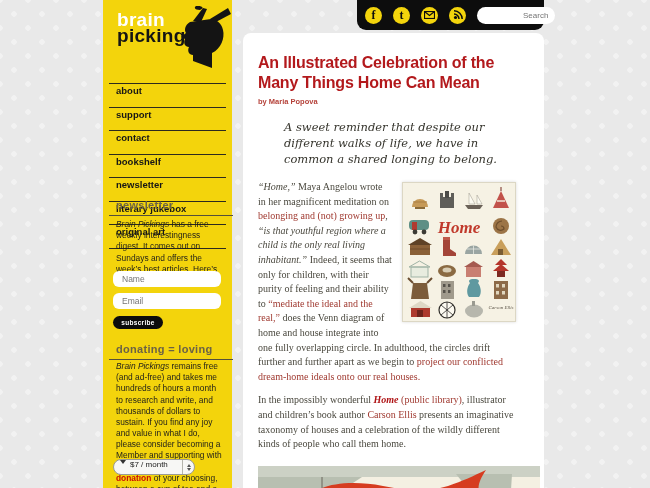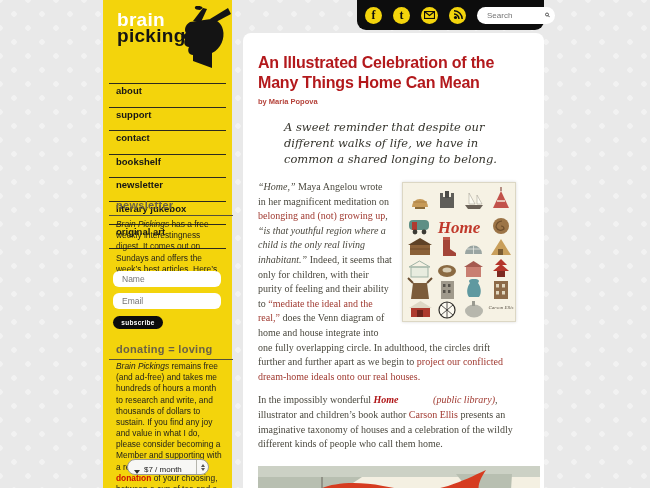--- a/index.html
+++ b/index.html
@@ -27,53 +27,53 @@
   .side-par{position:absolute;left:13px;width:108px;font-size:8.4px;line-height:1.33;color:#1e1e1a;}
   .side-par .it{font-style:italic;}
   .side-par .red{color:#cc1100;font-weight:bold;cursor:pointer;}
   .side-input{position:absolute;left:10px;width:108px;height:16px;border:none;border-radius:6px;
     background:#ffffff;font-family:"Liberation Sans",sans-serif;font-size:8.5px;color:#555;
     padding:0 9px;box-sizing:border-box;outline:none;}
   .subscribe{position:absolute;left:10px;top:316px;width:50px;height:13px;border:none;border-radius:8px;
     background:#0c0c0c;color:#fff;font-size:6.5px;font-weight:bold;letter-spacing:.3px;cursor:pointer;
     font-family:"Liberation Sans",sans-serif;}
   .amount-select{position:absolute;left:10px;top:459px;width:82px;height:16px;background:#f7f7f5;
-    border:1px solid #9a9a92;border-radius:8px;display:flex;align-items:flex-end;box-sizing:border-box;
-    font-size:8px;color:#222;cursor:pointer;margin-left:14px;}
+    border:1px solid #9a9a92;border-radius:8px;display:flex;align-items:flex-start;box-sizing:border-box;
+    font-size:8px;color:#222;cursor:pointer;}
   .caret-down{width:0;height:0;border-left:3px solid transparent;border-right:3px solid transparent;
     border-top:4px solid #333;margin:0 4px 0 6px;}
   .stepper{margin-left:auto;border-left:1px solid #b5b5ad;height:100%;width:11px;display:flex;
     flex-direction:column;align-items:center;justify-content:center;gap:1px;}
   .tri-up{width:0;height:0;border-left:2.5px solid transparent;border-right:2.5px solid transparent;
     border-bottom:3.5px solid #555;}
   .tri-dn{width:0;height:0;border-left:2.5px solid transparent;border-right:2.5px solid transparent;
     border-top:3.5px solid #555;}
   
   .socialbar{position:absolute;left:357px;top:0;width:187px;height:30px;background:#0d0d0d;
     border-radius:0 0 9px 9px;display:flex;align-items:center;padding:0 8px;box-sizing:border-box;}
   .soc{width:17px;height:17px;border-radius:50%;background:#f3d40c;margin-right:11px;display:flex;
     align-items:center;justify-content:center;font-family:"Liberation Serif",serif;font-weight:bold;
     font-size:12px;color:#0d0d0d;cursor:pointer;flex:0 0 auto;line-height:1;}
   .searchbox{margin-left:auto;width:78px;height:17px;background:#fff;border-radius:9px;display:flex;
     align-items:center;padding:0 5px 0 8px;box-sizing:border-box;}
   .searchbox input{border:none;outline:none;background:transparent;width:56px;font-size:8px;color:#333;
-    font-family:"Liberation Sans",sans-serif;}
+    font-family:"Liberation Sans",sans-serif;margin-left:36px;}
   
   .content{position:absolute;left:243px;top:33px;width:301px;height:455px;background:#ffffff;
     border-radius:8px 8px 0 0;box-sizing:border-box;padding:20px 28px 0 15px;}
   .title{font-weight:bold;font-size:16px;line-height:20px;color:#b3191c;letter-spacing:-.2px;}
   .byline{margin-top:4px;font-weight:bold;font-size:7.5px;color:#b5423a;}
   .intro{margin:13px 10px 0 26px;font-family:"DejaVu Serif","Liberation Serif",serif;font-style:italic;
     font-size:11.5px;line-height:16px;color:#35342c;}
   .bodytext{font-family:"Liberation Serif",serif;font-size:10px;line-height:14.6px;color:#4a483e;}
   .p1{margin-top:13px;}
   .p2{margin-top:9px;}
   .bodytext .it{font-style:italic;}
   .lnk{color:#a03a31;cursor:pointer;}
-  .lnk-it{color:#a03a31;font-style:italic;cursor:pointer;margin-left:32px;}
+  .lnk-it{color:#a03a31;cursor:pointer;}
   .lnk-bold{color:#b01416;font-weight:bold;font-style:italic;cursor:pointer;}
   .cover{float:right;width:112px;height:138px;margin:2px 0 6px 10px;background:#f6f2e4;
     border:1px solid #dcd7c4;box-shadow:0 0 3px rgba(0,0,0,.15);}
   .figure{margin-top:14px;width:282px;height:134px;}
 </style>
 </head>
 <body>
 
 <div class="sidebar">
   <div class="logo">

